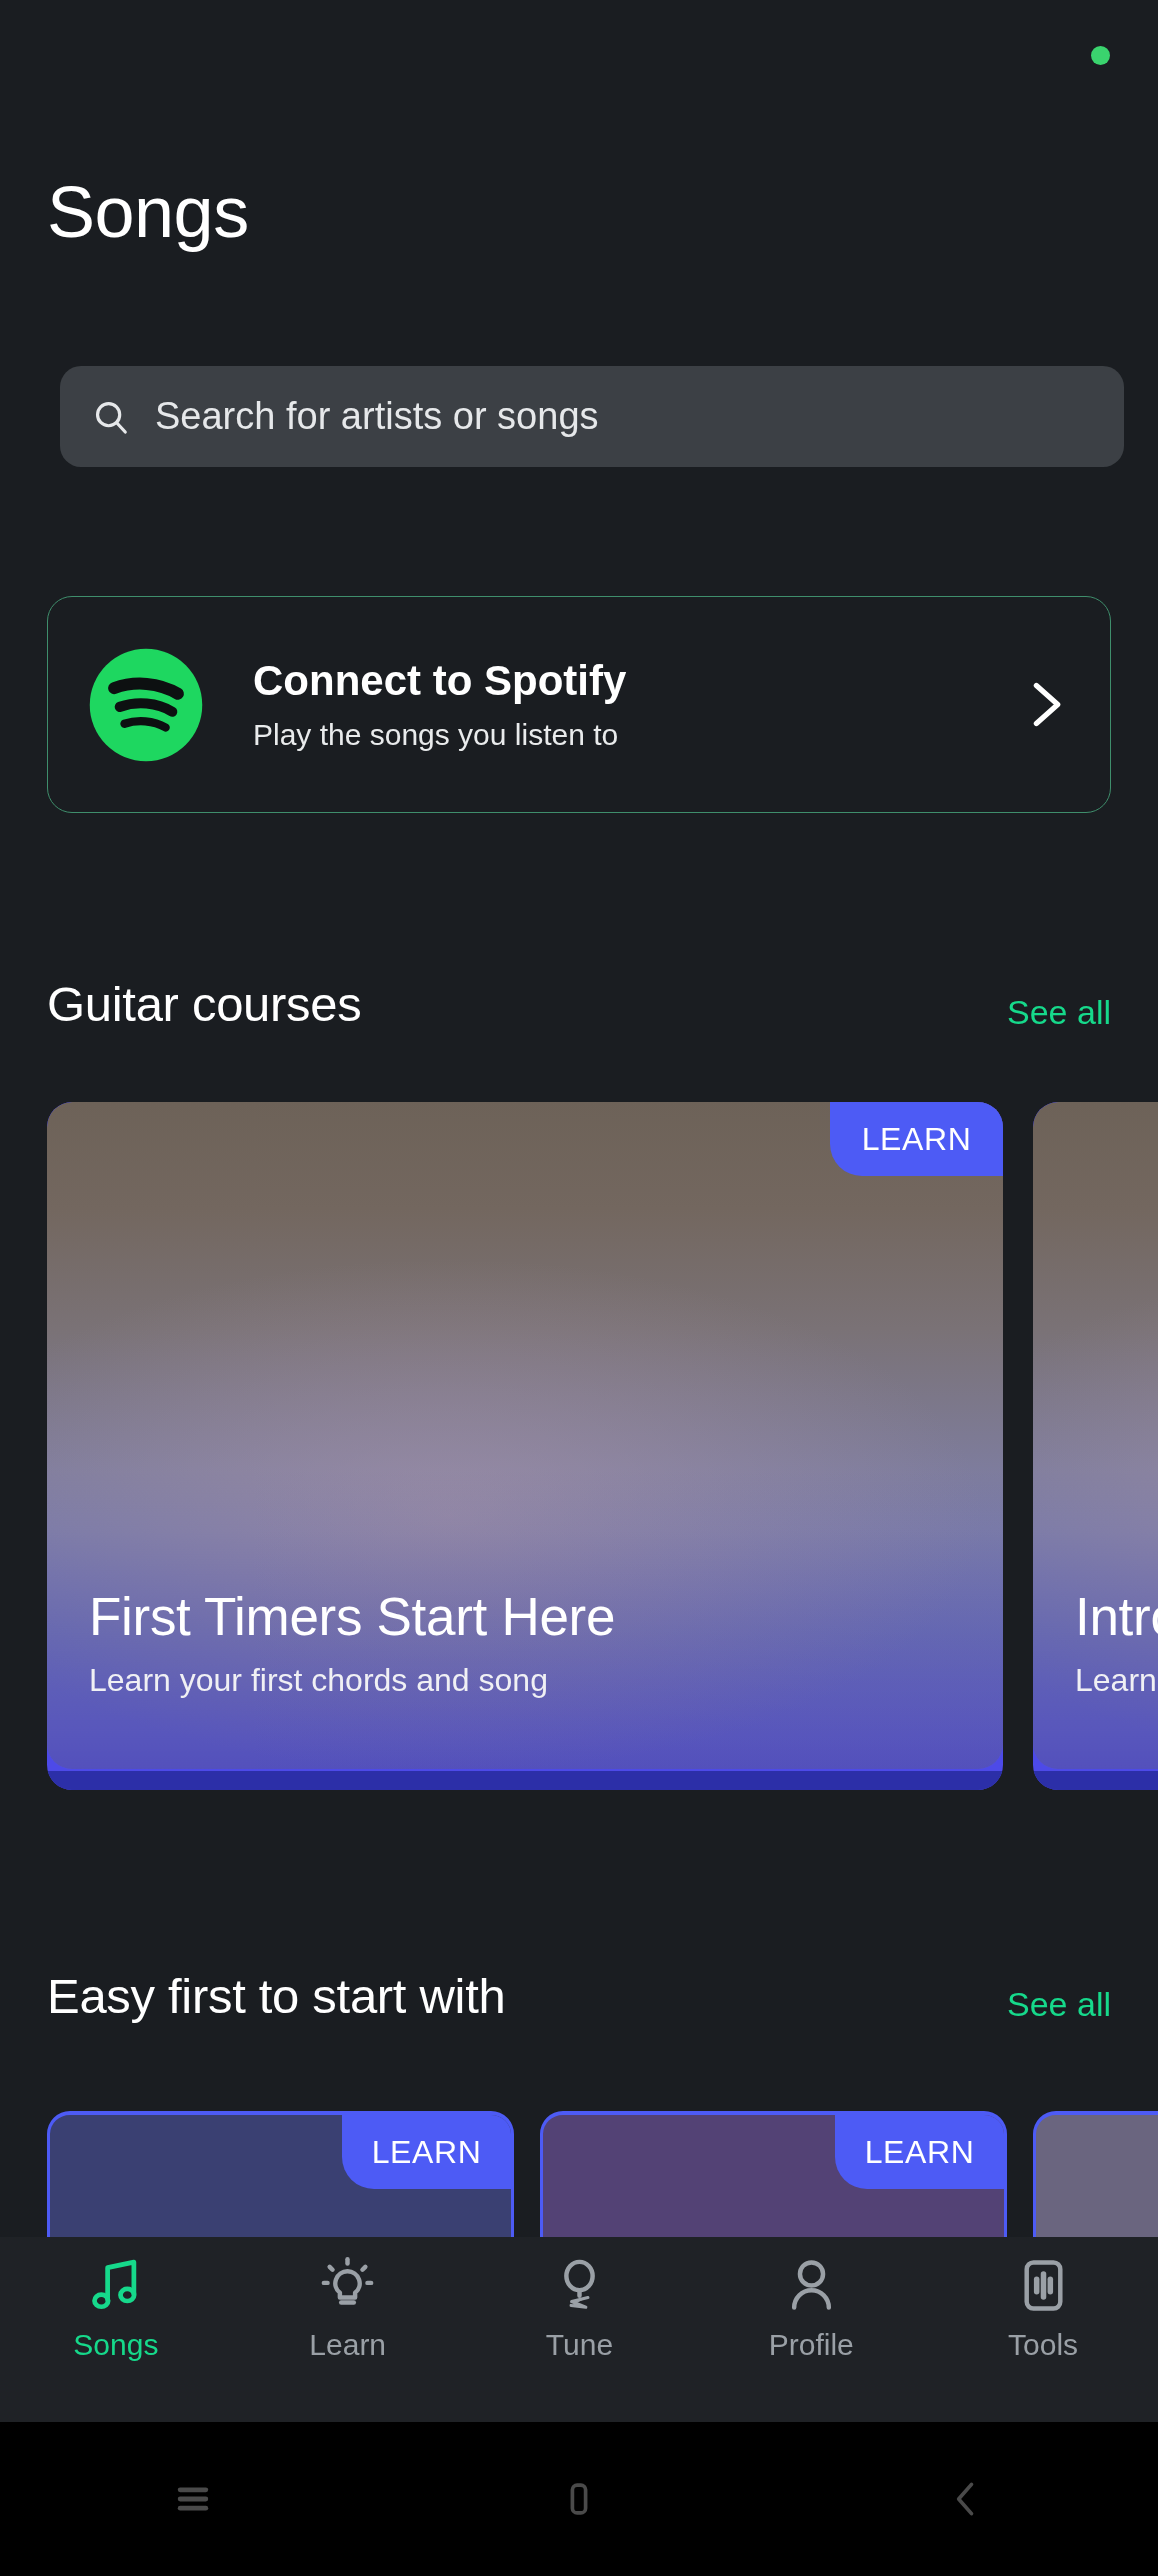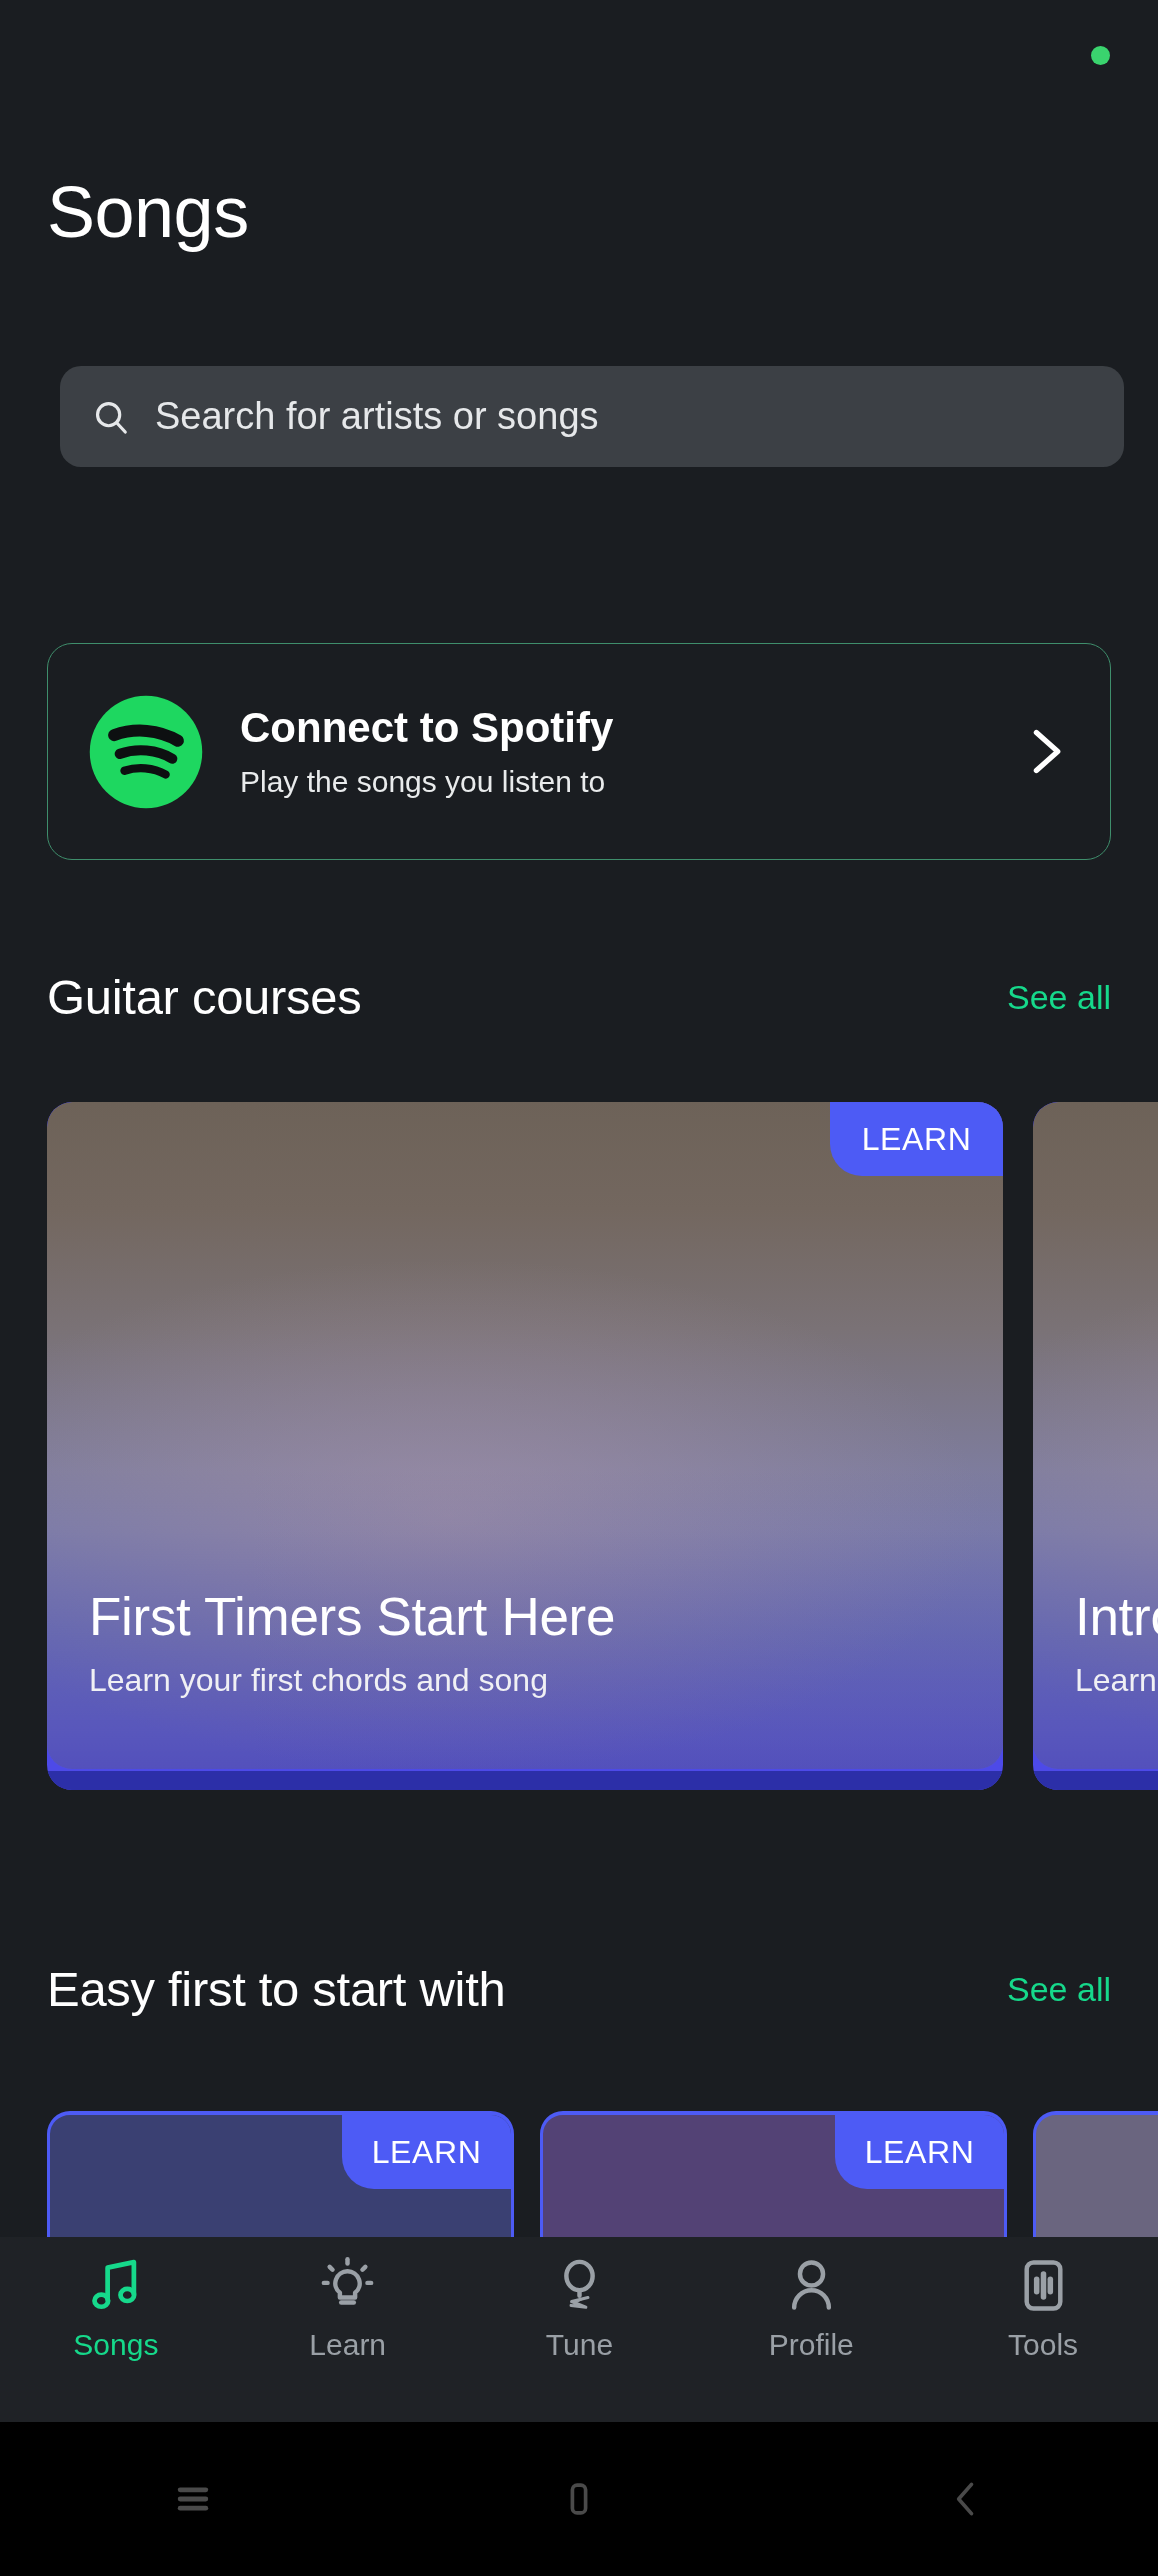--- a/index.html
+++ b/index.html
@@ -37,36 +37,36 @@
     background:#3c4045; border-radius:21px;
     display:flex; align-items:center; padding:0 32px;
   }
   .search-icon{ width:38px; height:38px; flex:0 0 auto; display:block; }
   .search-placeholder{
     margin-left:25px; font-size:38px; color:#e6e8ea; font-weight:400;
   }
 
   
   .spotify-card{
-    position:absolute; left:47px; top:643px;
+    position:absolute; left:47px; top:596px;
     width:1064px; height:217px;
     border:1.9px solid #3f8e6c; border-radius:25px;
     background:#1a1d21;
-    display:flex; align-items:center; padding:0 38px;
+    display:flex; align-items:center; padding:0 38px;gap:13px;
   }
   .spotify-logo{ width:120px; height:120px; flex:0 0 auto; }
   .spotify-text{ margin-left:34px; flex:1 1 auto; }
   .spotify-title{ font-size:42px; font-weight:700; color:#fff; line-height:1.15; }
   .spotify-sub{ font-size:30px; font-weight:400; color:#e9ebec; margin-top:13.3px; }
   .chev{ width:57px; height:57px; flex:0 0 auto; }
 
   
   .section-head{
     position:absolute; left:47px; width:1064px;
-    display:flex; align-items:center; justify-content:space-between;
+    display:flex; align-items:flex-end; justify-content:space-between;margin-top:7px;
   }
   .section-title{ font-size:49px; font-weight:400; color:#ffffff; letter-spacing:-0.3px; }
   .see-all{ font-size:34px; color:#16d98b; font-weight:400; }
 
   
   .course-row{
     position:absolute; left:0; width:1159px; height:722px;
     overflow:hidden;
   }
   .course-card{

